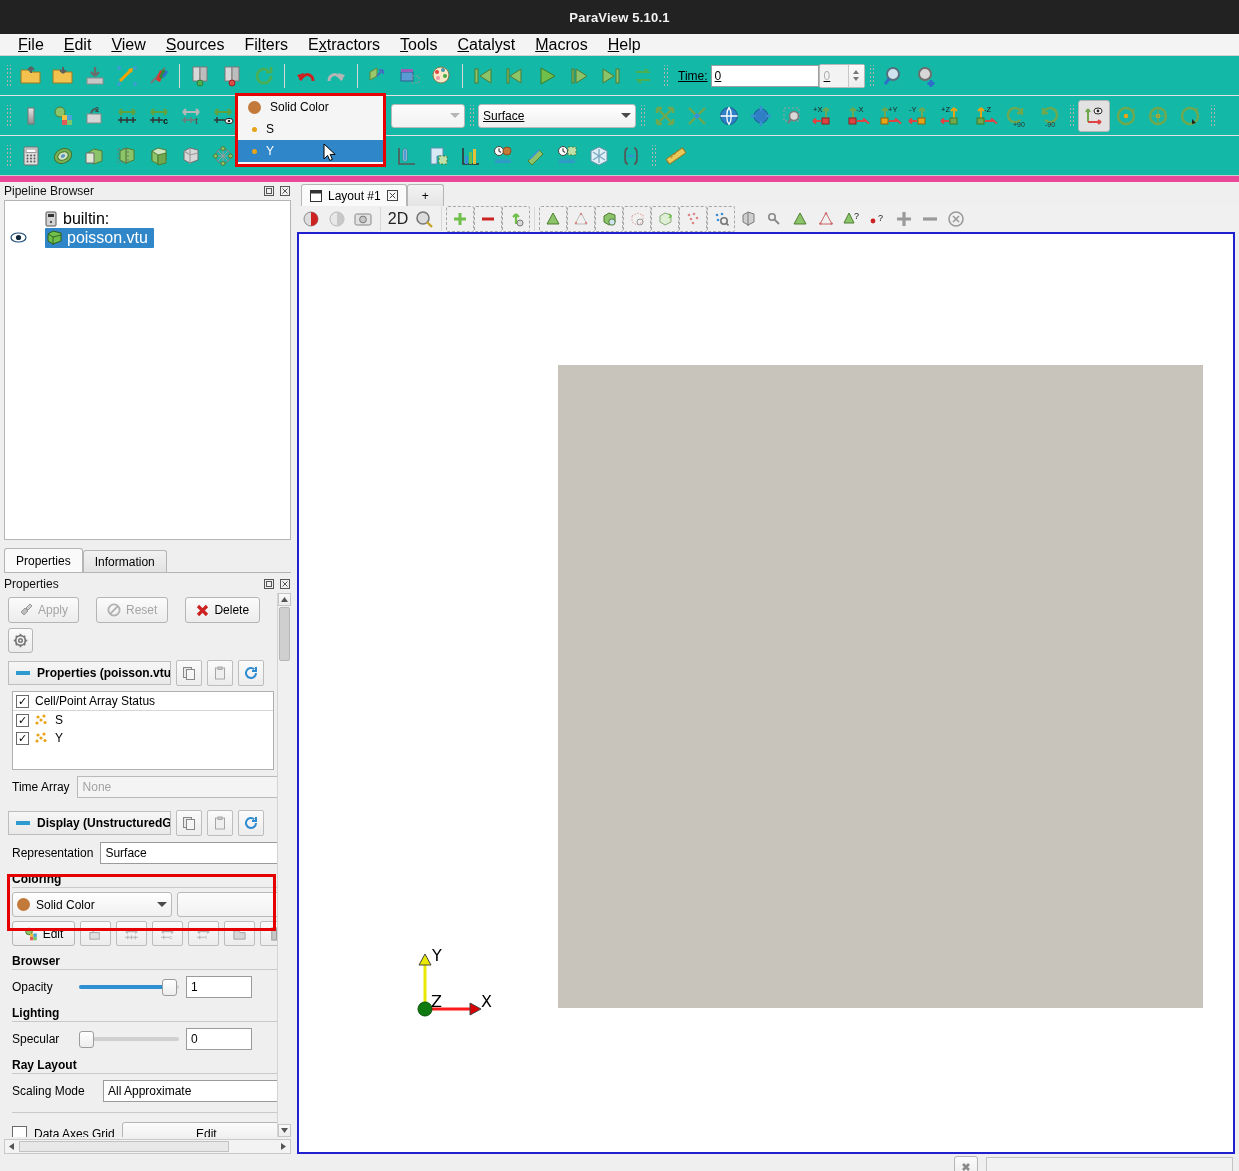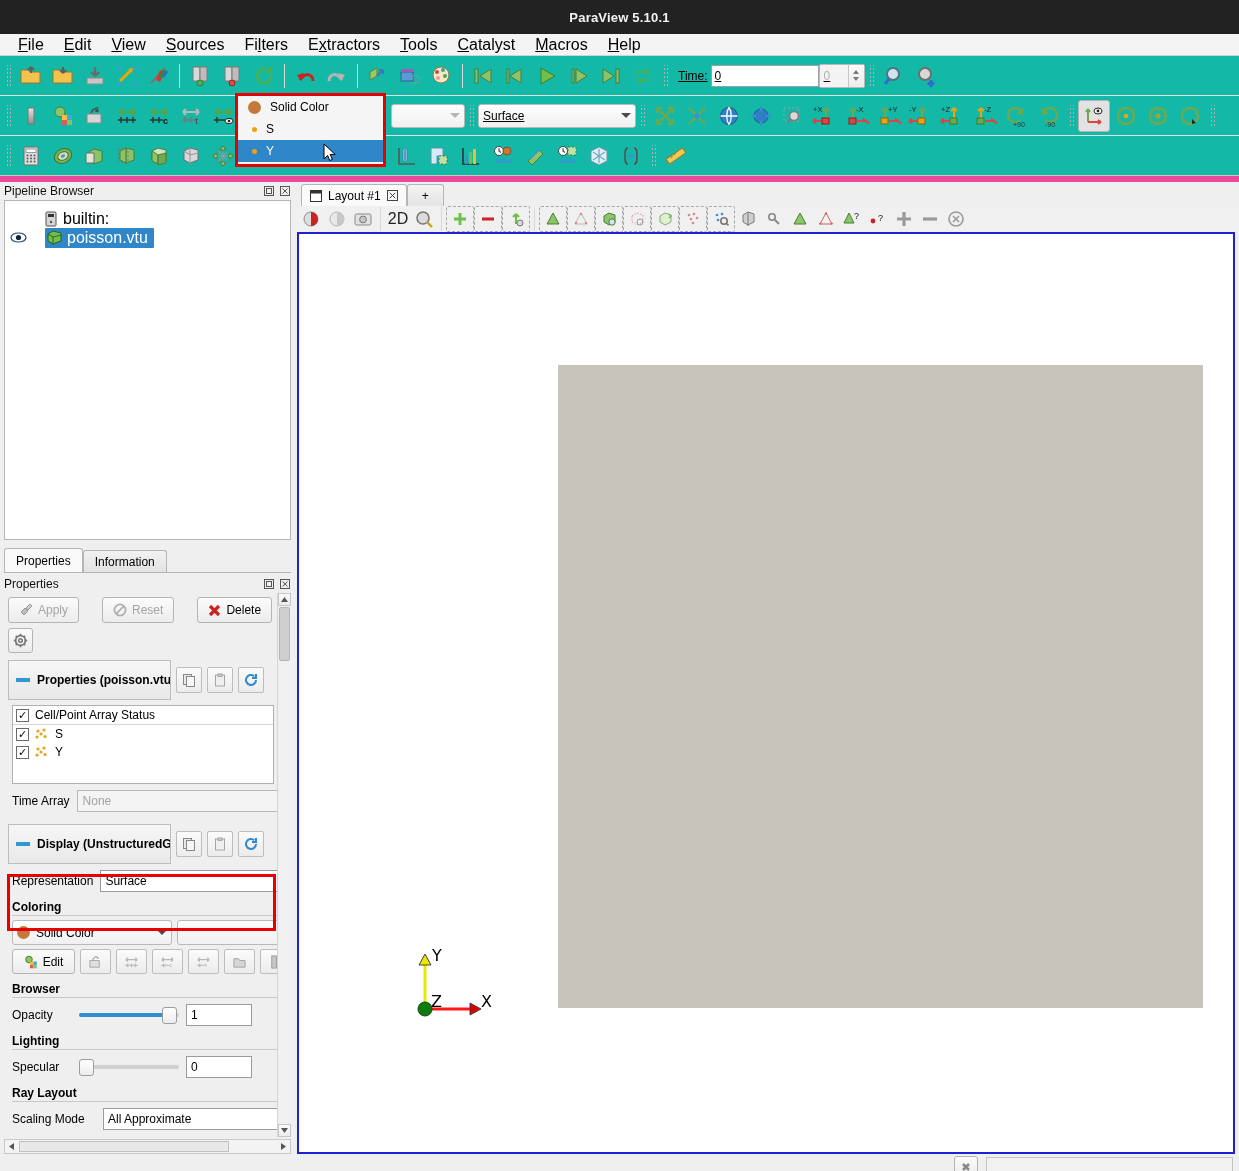--- a/index.html
+++ b/index.html
@@ -89,33 +89,33 @@
       display:flex;align-items:center;gap:5px;}
   
   .tabs{display:flex;align-items:flex-end;height:24px;margin:8px 0 0 4px;}
   .tab{height:21px;border:1px solid #b5b5b5;border-bottom:none;
       background:linear-gradient(#f2f2f2,#e2e2e2);
       display:flex;align-items:center;padding:0 11px;font-size:12px;border-radius:3px 3px 0 0;}
   .tab.active{background:#fafafa;height:23px;}
   .tabline{height:1px;background:#b5b5b5;margin:0 4px;}
   
   .propspanel{flex:1;margin:0 4px;position:relative;overflow:hidden;}
-  .btnrow{display:flex;gap:23px;padding:4px 0 0 4px;}
+  .btnrow{display:flex;gap:17px;padding:4px 0 0 4px;}
   .pbtn{height:24px;border:1px solid #b5b5b5;border-radius:3px;
       background:linear-gradient(#fbfbfb,#ececec);
       display:flex;align-items:center;justify-content:center;gap:5px;
       font-size:12px;padding:0 10px;}
   .pbtn.dis{color:#a5a5a5;}
   .searchrow{display:flex;gap:5px;padding:5px 0 0 4px;align-items:center;}
   .searchin{flex:1;height:21px;border:1px solid #b0b0b0;background:#fff;
       display:flex;align-items:center;padding:0 5px;font-size:12px;color:#9a9a9a;}
   .gearbtn{width:23px;height:23px;border:1px solid #b5b5b5;border-radius:3px;
       background:linear-gradient(#fbfbfb,#ececec);display:flex;align-items:center;justify-content:center;}
   .grouphdr{display:flex;align-items:center;gap:5px;margin:7px 0 0 4px;}
-  .grouphdr .gt{height:40px;border:1px solid #bdbdbd;background:linear-gradient(#f6f6f6,#e9e9e9);
+  .grouphdr .gt{height:24px;border:1px solid #bdbdbd;background:linear-gradient(#f6f6f6,#e9e9e9);
       display:flex;align-items:center;gap:7px;padding:0 7px;font-weight:bold;font-size:12px;
       width:163px;box-sizing:border-box;overflow:hidden;white-space:nowrap;}
   .minus{width:14px;height:4px;background:#2e9ad0;flex:none;}
   .sqbtn{width:24px;height:24px;border:1px solid #bdbdbd;border-radius:2px;
       background:linear-gradient(#fbfbfb,#ececec);display:flex;align-items:center;justify-content:center;flex:none;}
   .arraybox{margin:5px 0 0 8px;width:260px;border:1px solid #b0b0b0;background:#fff;}
   .ahdr{display:flex;align-items:center;gap:6px;height:18px;padding-left:3px;
       border-bottom:1px solid #d6d6d6;font-size:12px;}
   .arow{display:flex;align-items:center;gap:6px;height:18px;padding-left:3px;font-size:12px;}
   .cbx{width:11px;height:11px;border:1px solid #6a6a6a;background:#fff;flex:none;

